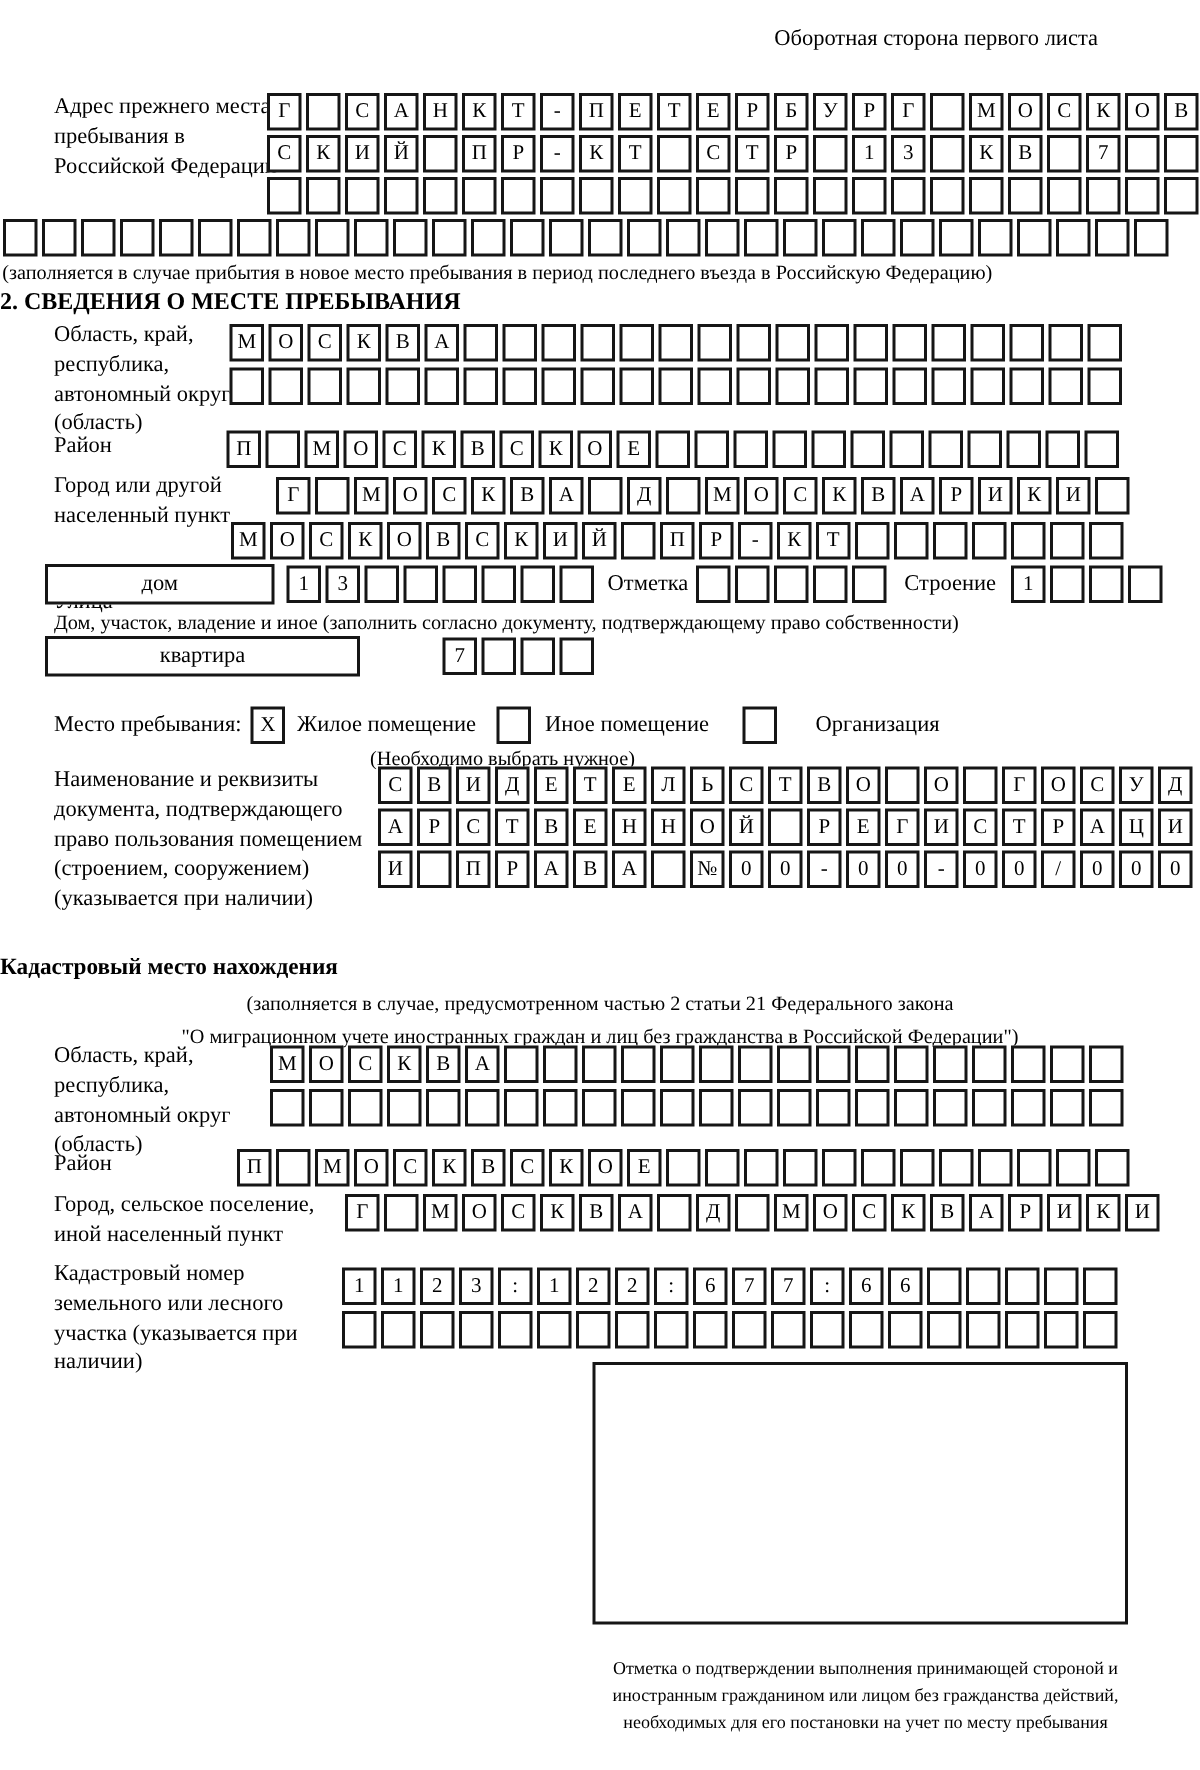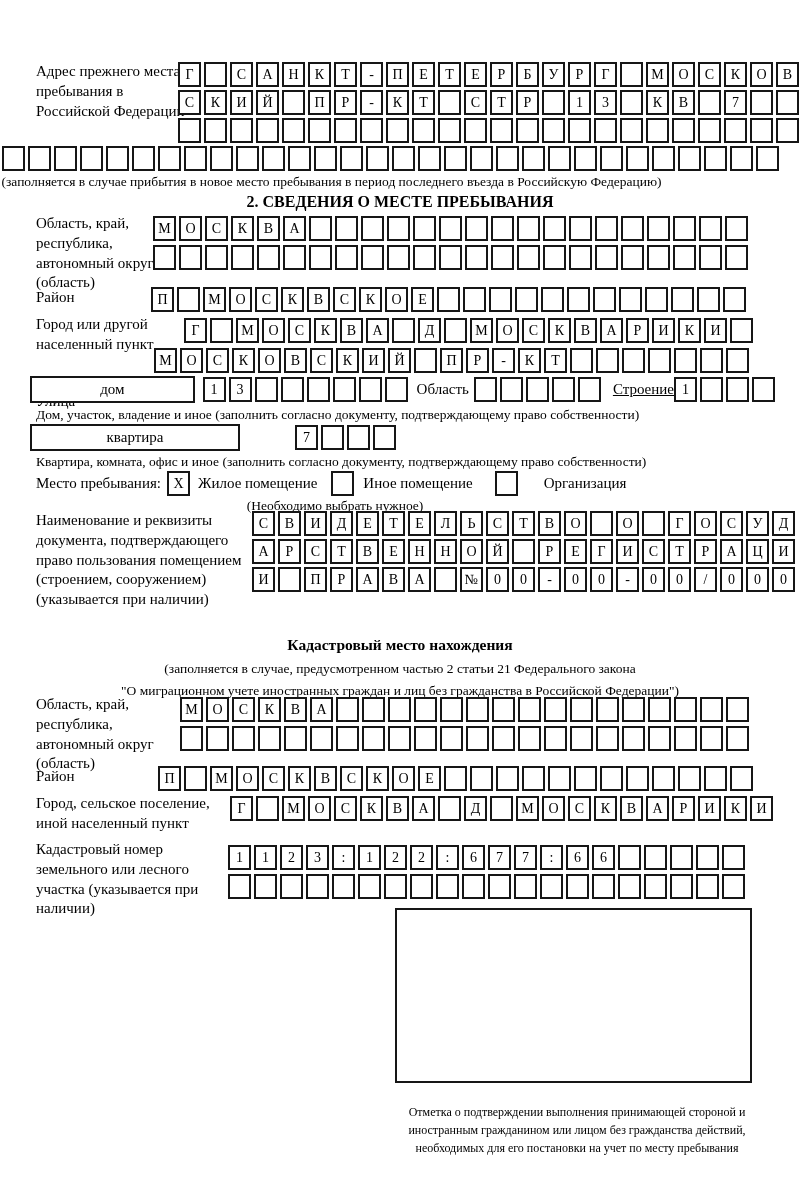--- a/index.html
+++ b/index.html
@@ -1,35 +1,36 @@
 <!DOCTYPE html>
 <html><head>
 <meta charset="utf-8">
 <style>
   html,body{margin:0;padding:0;background:#fff;}
   .page{position:relative;width:800px;height:1180px;background:#fff;color:#000;
         font-family:"Liberation Serif","DejaVu Serif",serif;overflow:hidden;}
   .abs{position:absolute;}
   .lbl{font-size:15px;line-height:1.32;}
   .cap{font-size:13.5px;line-height:1.3;text-align:right;}
-  .hd{font-size:16px;font-weight:bold;text-align:center;}
+  .hd{font-size:16px;font-weight:bold;}
   .boxrow{display:flex;gap:3px;}
   .cbox{flex:none;width:19px;height:21px;border:2px solid #161616;background:#fff;
         font-size:14px;line-height:21px;text-align:center;font-family:inherit;}
   .bigbox{border:2px solid #161616;background:#fff;display:flex;align-items:center;
           justify-content:center;font-size:15px;}
   .inline-row{display:flex;align-items:center;}
   .stamp{border:2px solid #161616;background:#fff;}
   .ctr{text-align:center;}
 </style>
 </head>
 <body>
 
 <div class="page">
 
+  <div class="abs lbl" style="top:17px;left:0;width:732px;text-align:right;">Оборотная сторона первого листа</div>
 
   <div class="abs lbl" style="top:62px;left:36px;width:150px;">Адрес прежнего места пребывания в Российской Федерации</div>
   <div class="abs boxrow" style="top:62px;left:178px;">
       <span class="cbox">Г</span>
       <span class="cbox"></span>
       <span class="cbox">С</span>
       <span class="cbox">А</span>
       <span class="cbox">Н</span>
       <span class="cbox">К</span>
       <span class="cbox">Т</span>
@@ -276,48 +277,47 @@
     <div class="boxrow">
         <span class="cbox">1</span>
         <span class="cbox">3</span>
         <span class="cbox"></span>
         <span class="cbox"></span>
         <span class="cbox"></span>
         <span class="cbox"></span>
         <span class="cbox"></span>
         <span class="cbox"></span>
       </div>
-    <div class="lbl" style="margin:0 5px 0 9px;">Область</div>
+    <div class="lbl" style="margin:0 5px 0 9px;">Отметка</div>
     <div class="boxrow">
         <span class="cbox"></span>
         <span class="cbox"></span>
         <span class="cbox"></span>
         <span class="cbox"></span>
         <span class="cbox"></span>
       </div>
-    <div class="lbl" style="margin:0 0 0 12px;text-decoration:underline;">Строение</div>
+    <div class="lbl" style="margin:0 10px 0 12px;">Строение</div>
     <div class="boxrow">
         <span class="cbox">1</span>
         <span class="cbox"></span>
         <span class="cbox"></span>
         <span class="cbox"></span>
       </div>
   </div>
   <div class="abs cap" style="top:406px;left:36px;">Дом, участок, владение и иное (заполнить согласно документу, подтверждающему право собственности)</div>
 
   <div class="abs inline-row" style="top:424px;left:30px;gap:45px;">
     <div class="bigbox" style="width:206px;height:23px;margin-right:10px;">квартира</div>
     <div class="boxrow">
         <span class="cbox">7</span>
         <span class="cbox"></span>
         <span class="cbox"></span>
         <span class="cbox"></span>
       </div>
   </div>
-  <div class="abs cap" style="top:453px;left:36px;">Квартира, комната, офис и иное (заполнить согласно документу, подтверждающему право собственности)</div>
 
   <div class="abs cap ctr" style="top:497px;left:135px;width:400px;">(Необходимо выбрать нужное)</div>
   <div class="abs inline-row" style="top:471px;left:36px;">
     <span class="lbl">Место пребывания:</span>
     <span class="cbox" style="margin-left:6px;">X</span>
     <span class="lbl" style="margin-left:8px;">Жилое помещение</span>
     <span class="cbox" style="margin-left:14px;"></span>
     <span class="lbl" style="margin-left:9px;">Иное помещение</span>
     <span class="cbox" style="margin-left:22px;"></span>
     <span class="lbl" style="margin-left:26px;">Организация</span>

